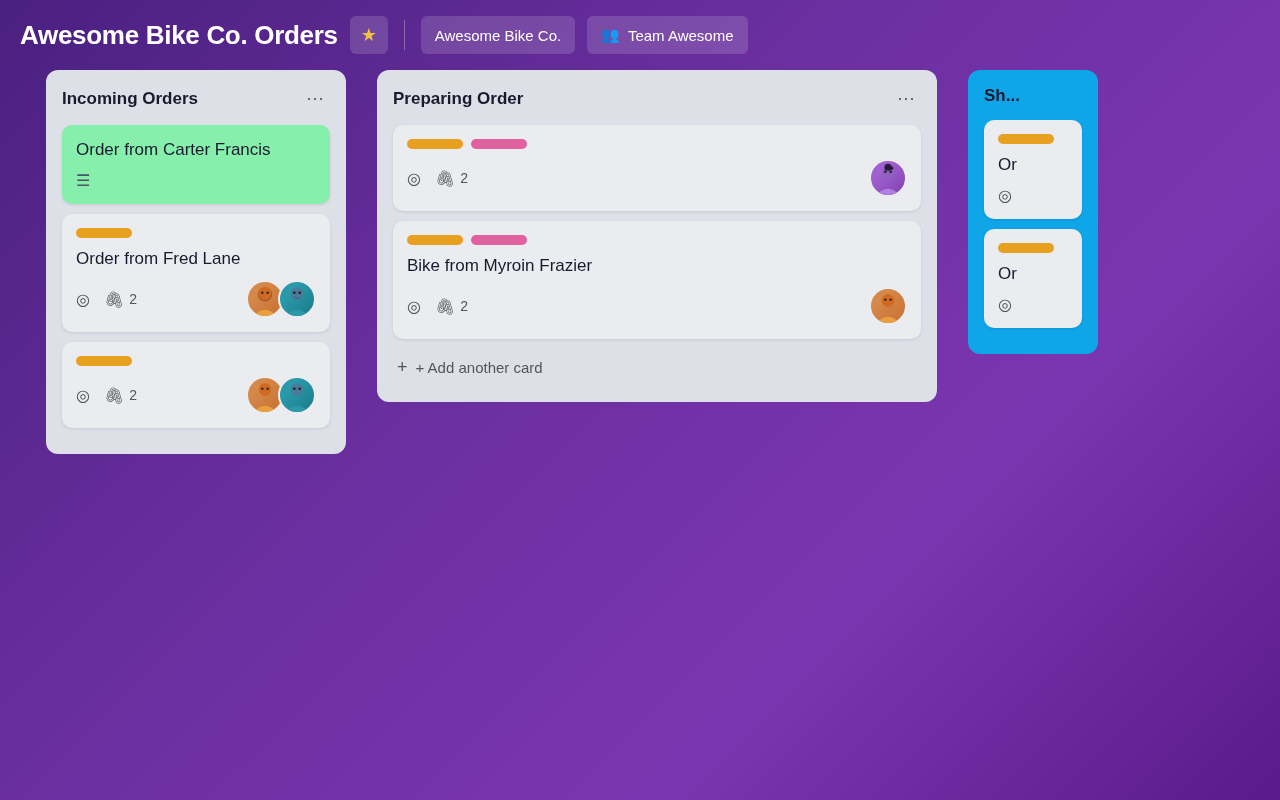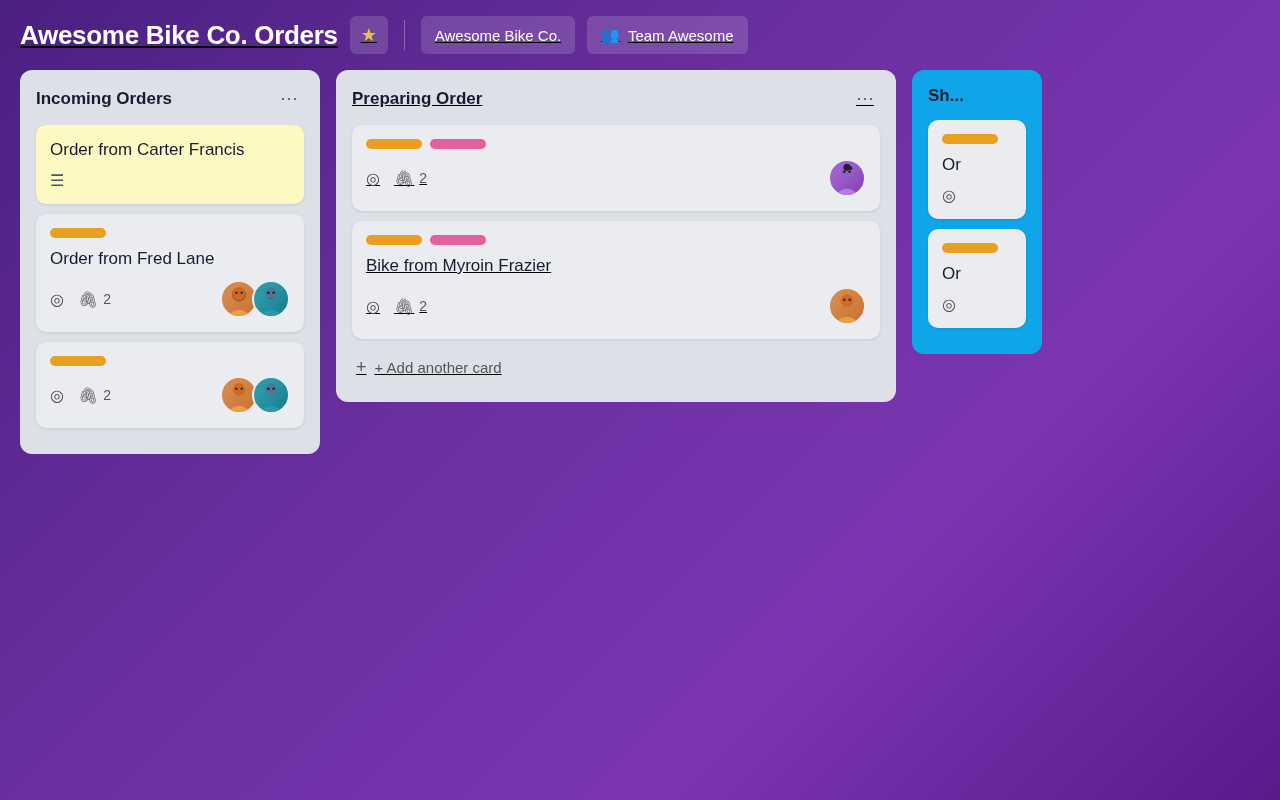--- a/index.html
+++ b/index.html
@@ -12,21 +12,20 @@
       background: linear-gradient(135deg, #4a2080 0%, #6b2fa0 40%, #7b35b0 70%, #5a1a8a 100%);
     }
 
     
     .header {
       display: flex;
       align-items: center;
       padding: 12px 20px;
       gap: 12px;
       height: 70px;
-      text-decoration: underline;
     }
 
     .header-title {
       font-size: 26px;
       font-weight: 700;
       color: #fff;
       letter-spacing: -0.3px;
     }
 
     .header-star-btn {
@@ -74,25 +73,26 @@
       padding: 6px 14px;
       color: #fff;
       font-size: 15px;
       cursor: pointer;
       height: 38px;
     }
 
     
     .board {
       display: flex;
-      gap: 16px;
+      gap: 31px;
       padding: 0 20px 20px 20px;
       overflow-x: hidden;
       height: calc(800px - 70px);
       align-items: flex-start;
+      margin-left: 26px;
     }
 
     
     .column {
       background: #dde1e7;
       border-radius: 12px;
       padding: 16px;
       width: 300px;
       min-width: 300px;
       max-height: calc(800px - 90px);
@@ -124,21 +124,21 @@
       border: none;
       cursor: pointer;
       color: #555;
       font-size: 18px;
       padding: 2px 6px;
       border-radius: 4px;
     }
 
     
     .card {
-      background: #fef9c3;
+      background: #86efac;
       border-radius: 10px;
       padding: 14px;
       margin-bottom: 10px;
       box-shadow: 0 1px 3px rgba(0,0,0,0.1);
     }
 
     .card-light {
       background: #eaecf0;
     }
 
@@ -354,21 +354,21 @@
               <circle cx="22" cy="12" r="1.5" fill="#222"></circle>
             </svg>
           </div>
         </div>
       </div>
     </div>
 
 
   </div>
 
-  <div class="column" style="width:560px; min-width:560px;text-decoration:underline;">
+  <div class="column" style="width:560px; min-width:560px;">
     <div class="column-header">
       <span class="column-title">Preparing Order</span>
       <button class="column-menu-btn">···</button>
     </div>
 
     <div class="card card-light">
       <div class="tag-row">
         <div class="tag tag-orange"></div>
         <div class="tag tag-pink"></div>
       </div>

